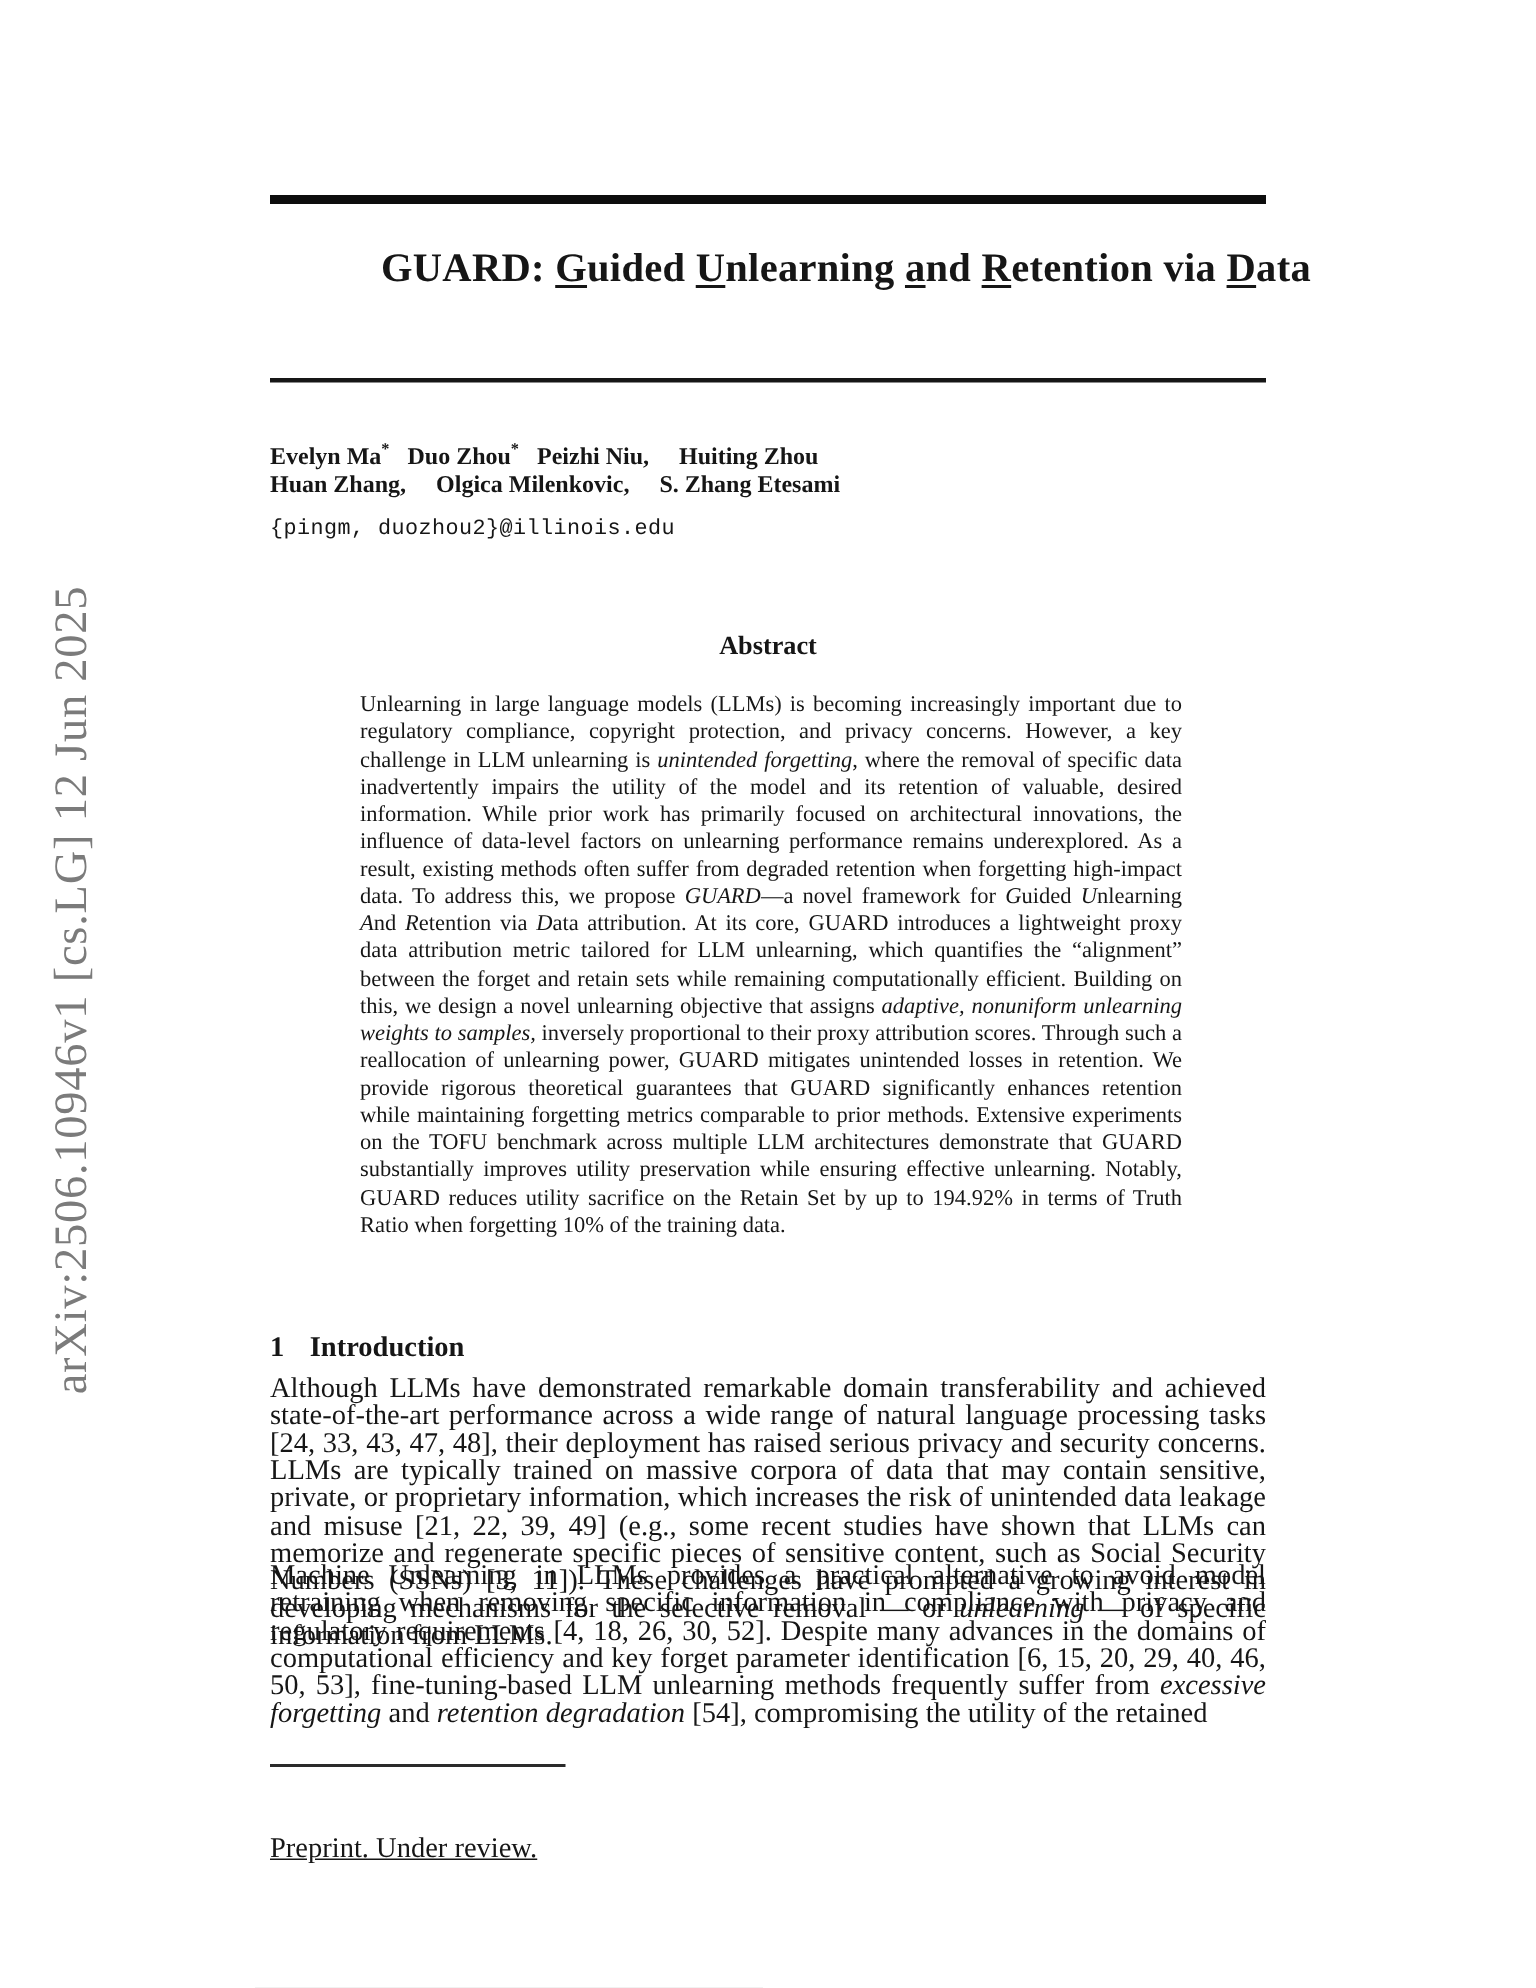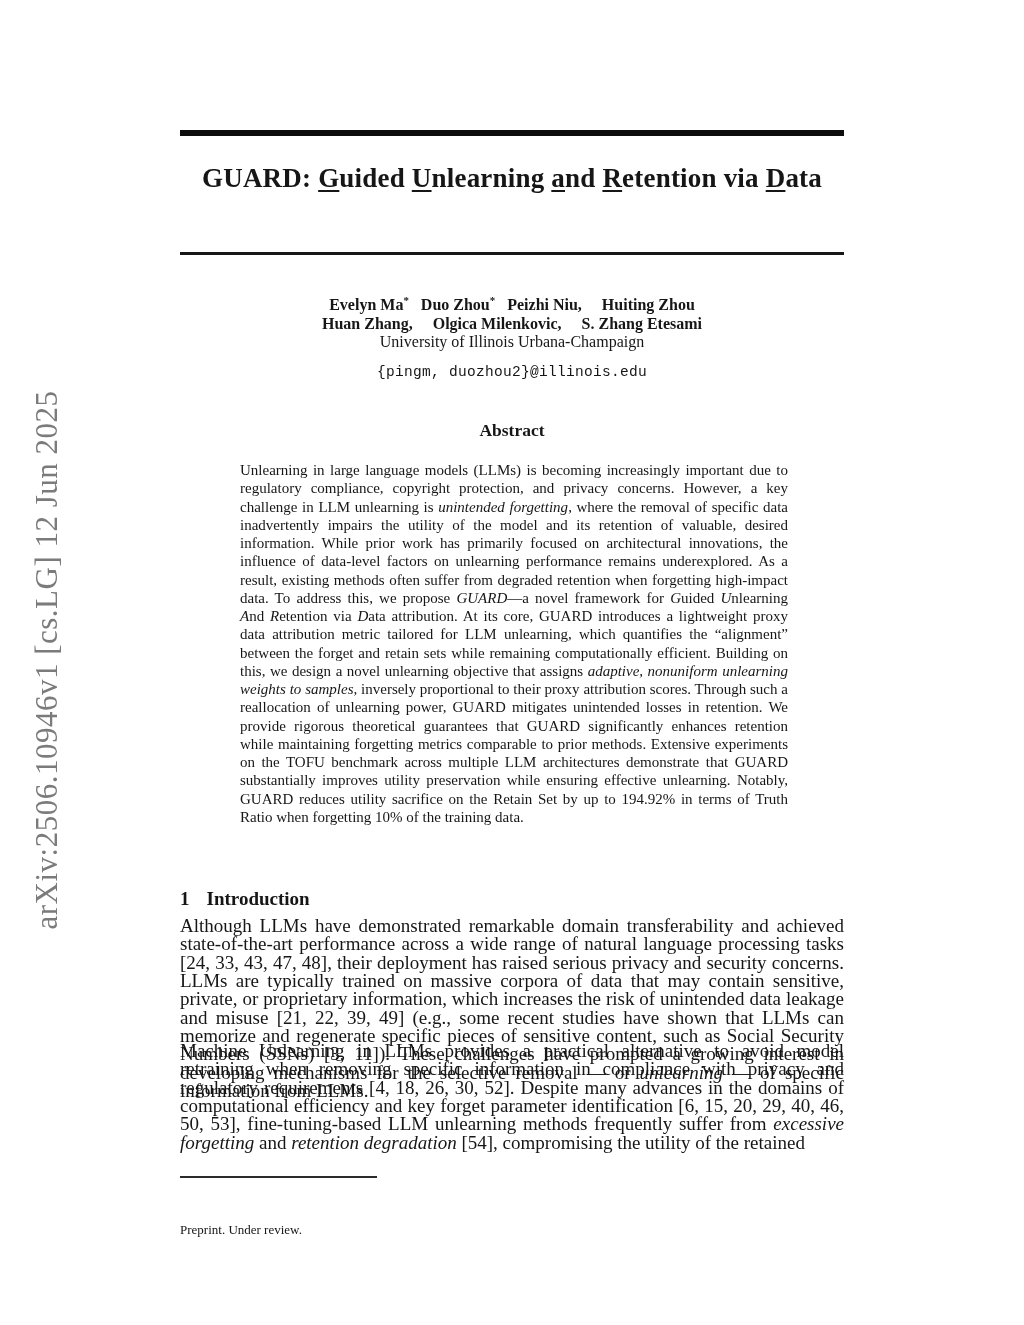--- a/index.html
+++ b/index.html
@@ -14,32 +14,32 @@
   .rule-top{
     position:absolute;left:180px;top:130px;width:664px;height:6px;
     background:#0d0d0d;
   }
   .rule-mid{
     position:absolute;left:180px;top:252px;width:664px;height:3px;
     background:#161616;
   }
   .paper-title{
     position:absolute;left:150px;top:162px;width:724px;
-    text-align:center;
+    text-align:right;
     font-weight:bold;font-size:27px;line-height:33px;
     letter-spacing:0.2px;
   }
   .paper-title .ul{
     text-decoration:underline;
     text-decoration-thickness:2px;
     text-underline-offset:3px;
   }
   .authors{
     position:absolute;left:180px;top:296px;width:664px;
-    text-align:center;font-size:16px;line-height:18.5px;
+    font-size:16px;line-height:18.5px;
   }
   .authors-line{white-space:pre-wrap;}
   .authors-bold{font-weight:bold;}
   .sup{vertical-align:super;font-size:68%;line-height:0;}
   .email-line{
     font-family:"Liberation Mono", monospace;
     font-size:14.5px;letter-spacing:0.3px;margin-top:11px;
   }
   .abstract-heading{
     position:absolute;left:180px;top:420px;width:664px;
@@ -64,21 +64,22 @@
   .footnote-rule{
     position:absolute;left:180px;top:1176px;width:197px;height:2px;
     background:#2a2a2a;
   }
   .footnote{
     position:absolute;left:198px;top:1182px;width:600px;
     font-size:13.5px;
   }
   .page-footer{
     position:absolute;left:180px;top:1222px;width:600px;
-    font-size:13px;
+    font-size:19px;
+    text-decoration:underline;
   }
   .arxiv-sidebar{
     position:absolute;left:47px;top:660px;
     transform:translate(-50%,-50%) rotate(-90deg);
     white-space:nowrap;
     font-size:31px;color:#7b7b7b;
     letter-spacing:0.5px;
   }
 </style>
 </head>
@@ -92,21 +93,20 @@
 
   <div class="paper-title">
     <div><span>GUARD: </span><span class="ul">G</span><span>uided </span><span class="ul">U</span><span>nlearning </span><span class="ul">a</span><span>nd </span><span class="ul">R</span><span>etention via </span><span class="ul">D</span><span>ata</span></div>
   </div>
 
   <div class="rule-mid"></div>
 
   <div class="authors">
     <div class="authors-line authors-bold"><span>Evelyn Ma</span><span class="sup">*</span><span>   Duo Zhou</span><span class="sup">*</span><span>   Peizhi Niu,     Huiting Zhou</span></div>
     <div class="authors-line authors-bold">Huan Zhang,     Olgica Milenkovic,     S. Zhang Etesami</div>
-    <div>University of Illinois Urbana-Champaign</div>
     <div class="email-line">{pingm, duozhou2}@illinois.edu</div>
   </div>
 
   <div class="abstract-heading">Abstract</div>
 
   <div class="abstract-body"><span>Unlearning in large language models (LLMs) is becoming increasingly important due to regulatory compliance, copyright protection, and privacy concerns. However, a key challenge in LLM unlearning is </span><span class="it">unintended forgetting</span><span>, where the removal of specific data inadvertently impairs the utility of the model and its retention of valuable, desired information. While prior work has primarily focused on architectural innovations, the influence of data-level factors on unlearning performance remains underexplored. As a result, existing methods often suffer from degraded retention when forgetting high-impact data. To address this, we propose </span><span class="it">GUARD</span><span>—a novel framework for </span><span class="it">G</span><span>uided </span><span class="it">U</span><span>nlearning </span><span class="it">A</span><span>nd </span><span class="it">R</span><span>etention via </span><span class="it">D</span><span>ata attribution. At its core, GUARD introduces a lightweight proxy data attribution metric tailored for LLM unlearning, which quantifies the “alignment” between the forget and retain sets while remaining computationally efficient. Building on this, we design a novel unlearning objective that assigns </span><span class="it">adaptive, nonuniform unlearning weights to samples,</span><span> inversely proportional to their proxy attribution scores. Through such a reallocation of unlearning power, GUARD mitigates unintended losses in retention. We provide rigorous theoretical guarantees that GUARD significantly enhances retention while maintaining forgetting metrics comparable to prior methods. Extensive experiments on the TOFU benchmark across multiple LLM architectures demonstrate that GUARD substantially improves utility preservation while ensuring effective unlearning. Notably, GUARD reduces utility sacrifice on the Retain Set by up to 194.92% in terms of Truth Ratio when forgetting 10% of the training data.</span></div>
 
   <div class="section-heading">
     <span class="section-number">1</span><span>Introduction</span>
   </div>

